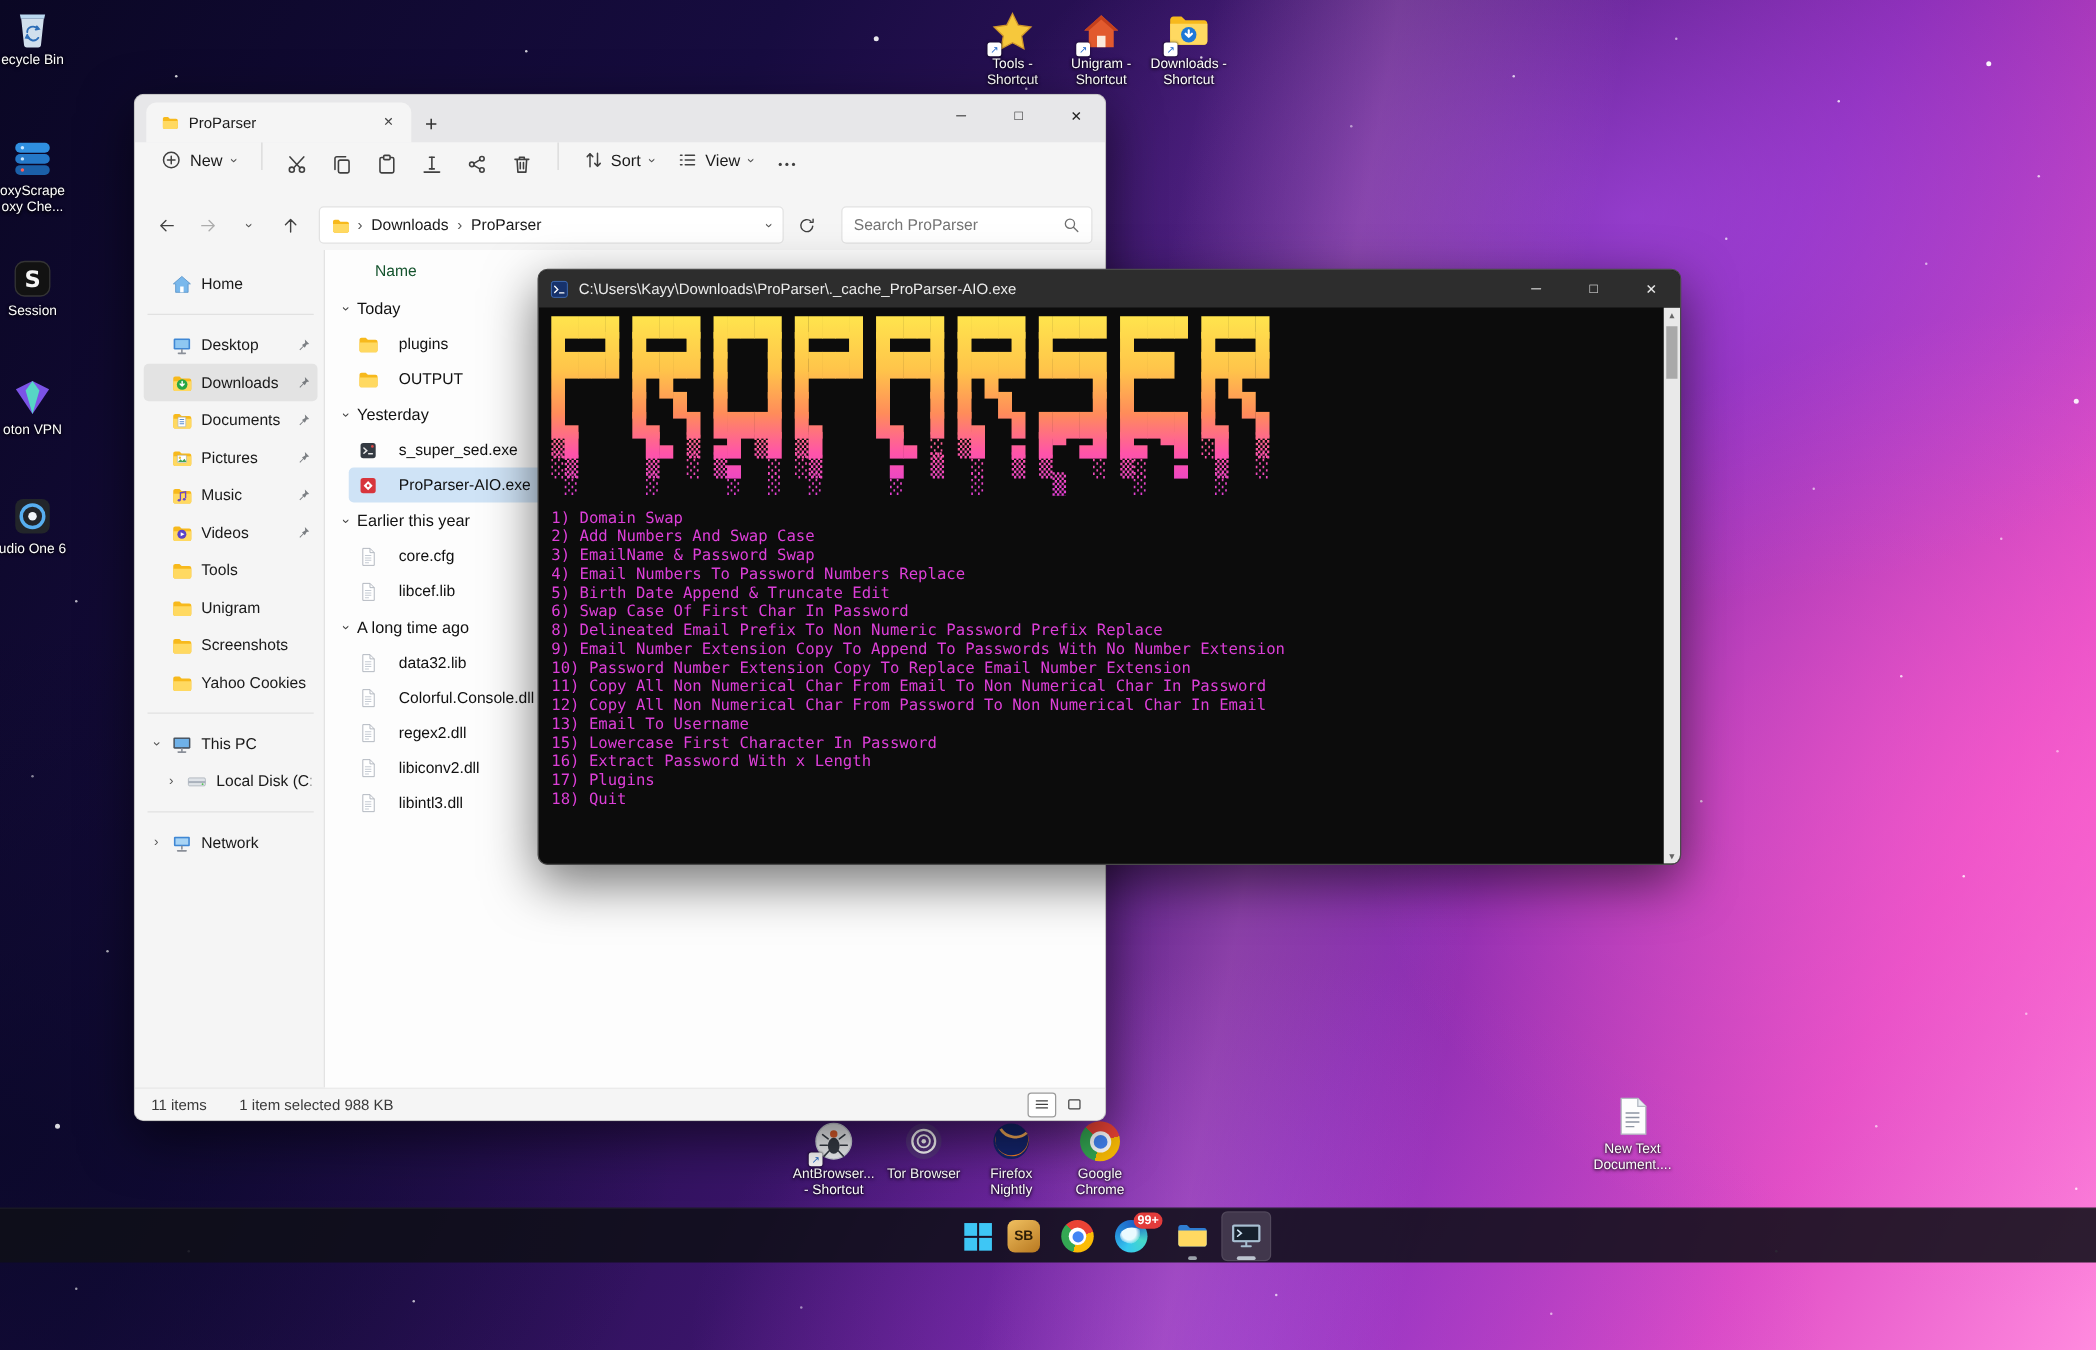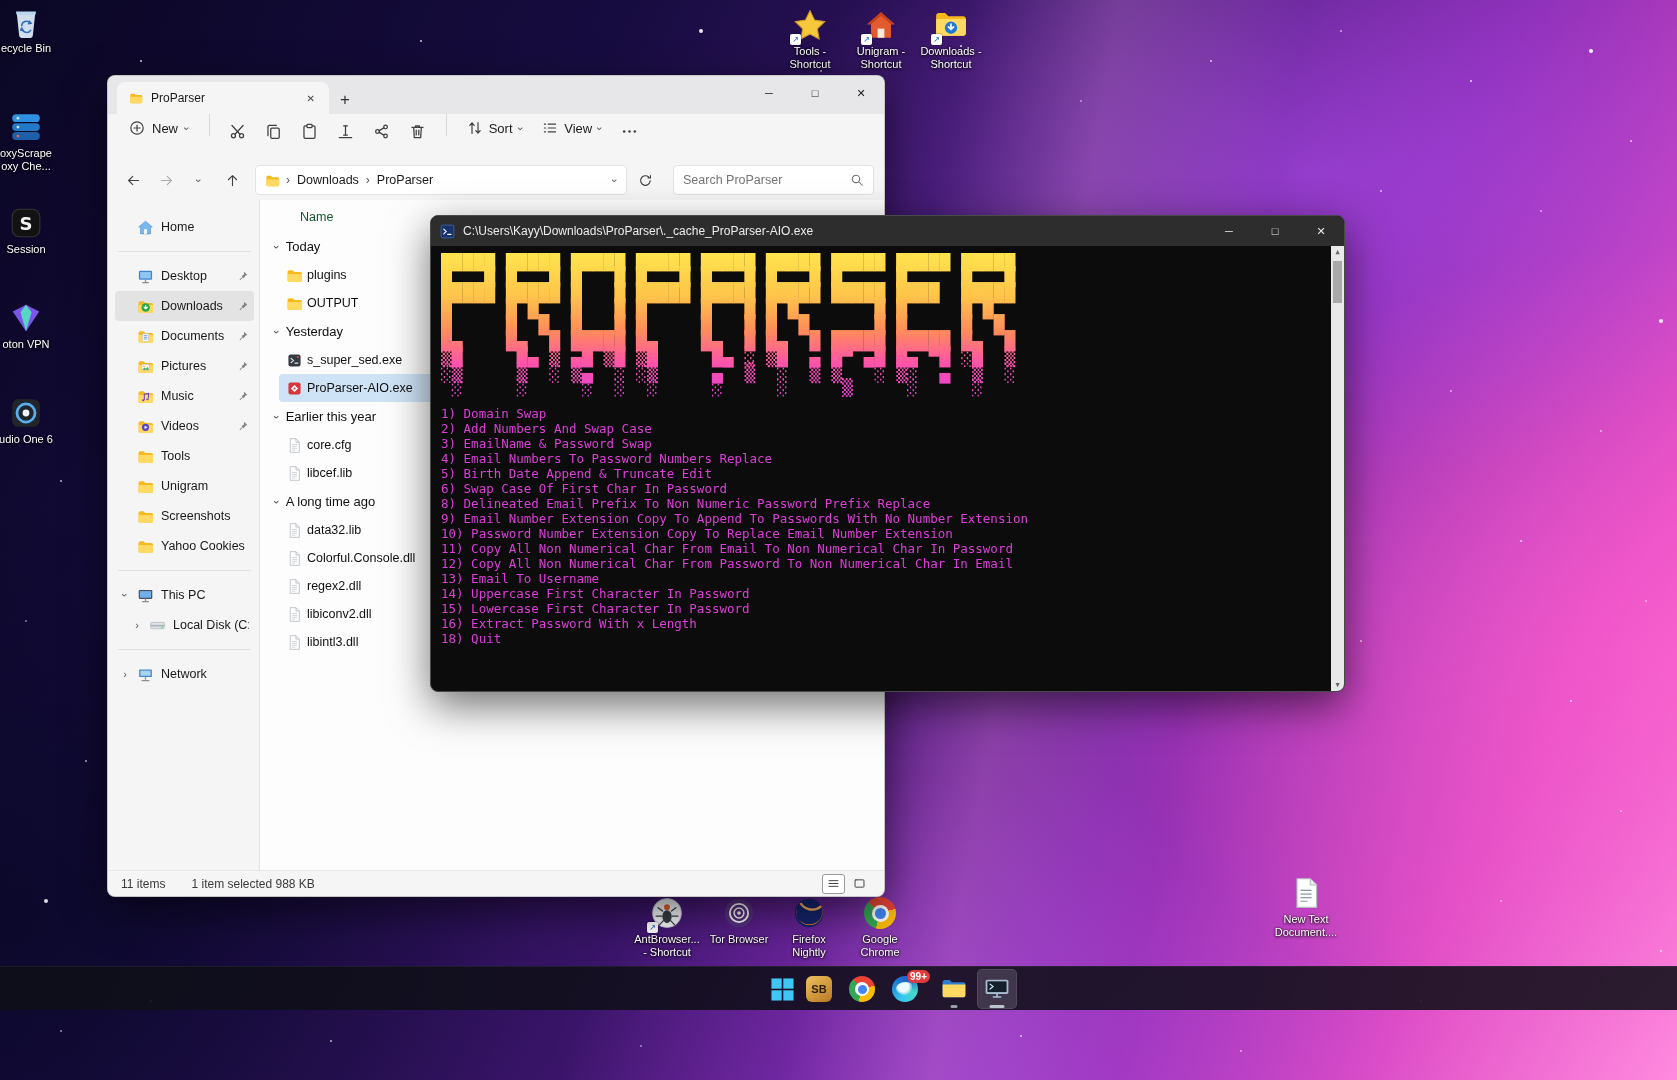--- a/index.html
+++ b/index.html
@@ -83,21 +83,21 @@
 .sb-row.indent{margin-left:12px}
 .sb-row .ic{width:17px;height:17px;flex:0 0 17px}
 .sb-exp{width:10px;flex:0 0 10px;display:flex;justify-content:center;font-size:11px;color:#555}
 .sb-label{flex:1;white-space:nowrap;overflow:hidden}
 .sb-pin{width:12px;height:12px;fl ex:0 0 12px;opacity:.8}
 .sb-divider{height:1px;background:#e1e1e1;margin:9px 3px}
 .ex-content{flex:1;background:#fdfdfd;padding:4px 0 0 13px;position:relative;overflow:hidden}
 .col-header{font-size:12.5px;color:#14532d;padding:6px 0 8px 27px}
 .grp-header{display:flex;align-items:center;gap:7px;height:29px;font-size:13px;color:#101010;padding-left:2px}
 .grp-chev{display:inline-block;transform:rotate(90deg);font-size:11px;color:#444}
-.file-row{display:flex;align-items:center;gap:4px;height:28px;padding:0 7px;margin-left:6px;border-radius:4px;
+.file-row{display:flex;align-items:center;gap:16px;height:28px;padding:0 7px;margin-left:6px;border-radius:4px;
  width:172px;font-size:12.5px;color:#101010;white-space:nowrap}
 .file-row .ic{width:17px;height:17px;flex:0 0 17px}
 .file-row.sel{background:#cfe3f6}
 .ex-status{height:26px;flex:0 0 26px;display:flex;align-items:center;padding:0 13px;gap:26px;font-size:12px;color:#3a3a3a;
  background:#f5f5f5;border-top:1px solid #e7e7e7}
 .status-views{margin-left:auto;display:flex;gap:3px}
 .sv-btn{width:23px;height:20px;border-radius:3px;display:flex;align-items:center;justify-content:center}
 .sv-btn .ic{width:13px;height:13px}
 .sv-btn.sel{background:#fff;border:1px solid #9a9a9a}
 
@@ -885,23 +885,23 @@
           <div class="con-line">3) EmailName &amp; Password Swap</div>
           <div class="con-line">4) Email Numbers To Password Numbers Replace</div>
           <div class="con-line">5) Birth Date Append &amp; Truncate Edit</div>
           <div class="con-line">6) Swap Case Of First Char In Password</div>
           <div class="con-line">8) Delineated Email Prefix To Non Numeric Password Prefix Replace</div>
           <div class="con-line">9) Email Number Extension Copy To Append To Passwords With No Number Extension</div>
           <div class="con-line">10) Password Number Extension Copy To Replace Email Number Extension</div>
           <div class="con-line">11) Copy All Non Numerical Char From Email To Non Numerical Char In Password</div>
           <div class="con-line">12) Copy All Non Numerical Char From Password To Non Numerical Char In Email</div>
           <div class="con-line">13) Email To Username</div>
-          <div class="con-line">14) Uppercase First Character In Password</div>
           <div class="con-line">15) Lowercase First Character In Password</div>
           <div class="con-line">16) Extract Password With x Length</div>
+          <div class="con-line">17) Plugins</div>
           <div class="con-line">18) Quit</div>
         </div>
 
       <div class="con-scroll">
         <span class="cap">▲</span>
         <div class="con-thumb"></div>
         <span class="cap" style="position:absolute;bottom:0">▼</span>
       </div>
     </div>
   </div>

